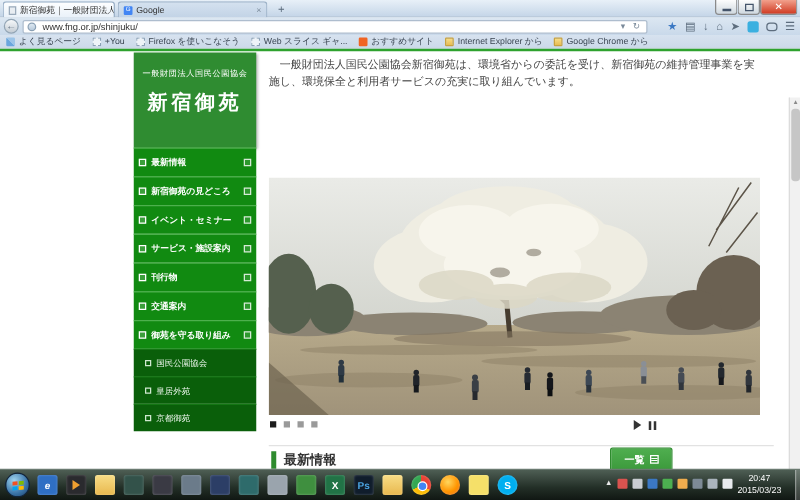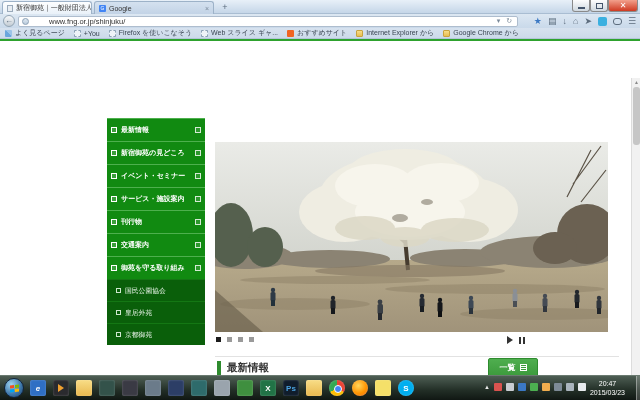--- a/index.html
+++ b/index.html
@@ -27,21 +27,21 @@
   .winclose { left:608px; width:30px; background:linear-gradient(#f2a08c,#cf3a22); color:#fff; font-size:8px; }
   .minbar { width:7px; height:2px; background:#44546a; margin-top:5px; }
   .maxbox { width:7px; height:6px; border:1px solid #44546a; }
 
   .navbar { position:absolute; left:0; top:14px; width:640px; height:14px;
     background:linear-gradient(#dce7f2,#c9d9ea); }
   .backbtn { position:absolute; left:3px; top:1px; width:12px; height:12px; border-radius:50%;
     background:linear-gradient(#f6f8fa,#c3ccd4); border:1px solid #93a5b5; color:#5a6b7c;
     font-size:8px; line-height:10px; text-align:center; }
   .urlbar { position:absolute; left:18px; top:1.5px; width:500px; height:11px; background:#fff;
-    border:1px solid #aebdce; border-radius:2px; display:flex; align-items:center; padding:0 3px; gap:20px; }
+    border:1px solid #aebdce; border-radius:2px; display:flex; align-items:center; padding:0 3px; gap:5px; }
   .globe { width:7px; height:7px; border-radius:50%; border:1px solid #8aa0b5;
     background:linear-gradient(#dfe9f2,#b9cbdc); flex:none; }
   .urltext { font-size:7.5px; color:#333; }
   .urlctl { margin-left:auto; font-size:7px; color:#7a8a9a; letter-spacing:2px; }
   .navicons { position:absolute; right:4px; top:1px; height:12px; display:flex; gap:6px; align-items:center; }
   .nicon { font-size:9px; color:#5d6d7e; line-height:12px; }
   .nicon.star { color:#3b78c3; }
   .nicon.pocket { width:9px; height:9px; background:#3bb0e0; border-radius:2px; font-size:0; }
   .nicon.bubble { width:9px; height:7px; border:1px solid #5d6d7e; border-radius:3px; font-size:0; }
 
@@ -218,20 +218,24 @@
     </span>
   <span class="bkm">
       <span class="bico folder"></span>
       <span>Google Chrome から</span>
     </span>
 </div>
 
 <div class="page">
   <div class="topline"></div>
 
+  <div class="logobox">
+    <div class="logoorg">一般財団法人国民公園協会</div>
+    <div class="logoname">新宿御苑</div>
+  </div>
 
   <div class="sidebar">
     <div class="mitem">
         <span class="msq"></span>
         <span>最新情報</span>
         <span class="marw"></span>
       </div>
     <div class="mitem">
         <span class="msq"></span>
         <span>新宿御苑の見どころ</span>
@@ -270,20 +274,21 @@
         <span class="ssq"></span>
         <span>皇居外苑</span>
       </div>
     <div class="subitem">
         <span class="ssq"></span>
         <span>京都御苑</span>
       </div>
   </div>
 
   <div class="main">
+    <p class="intro">　一般財団法人国民公園協会新宿御苑は、環境省からの委託を受け、新宿御苑の維持管理事業を実施し、環境保全と利用者サービスの充実に取り組んでいます。</p>
 
     <svg class="photo" viewBox="0 0 393 190">
       <defs>
         <linearGradient id="sky" x2="0" y2="1">
             <stop offset="0" stop-color="#eaebe7"></stop>
             <stop offset="1" stop-color="#d2d4cd"></stop>
           </linearGradient>
         <linearGradient id="gnd" x2="0" y2="1">
             <stop offset="0" stop-color="#b6a98a"></stop>
             <stop offset="1" stop-color="#a0937a"></stop>

